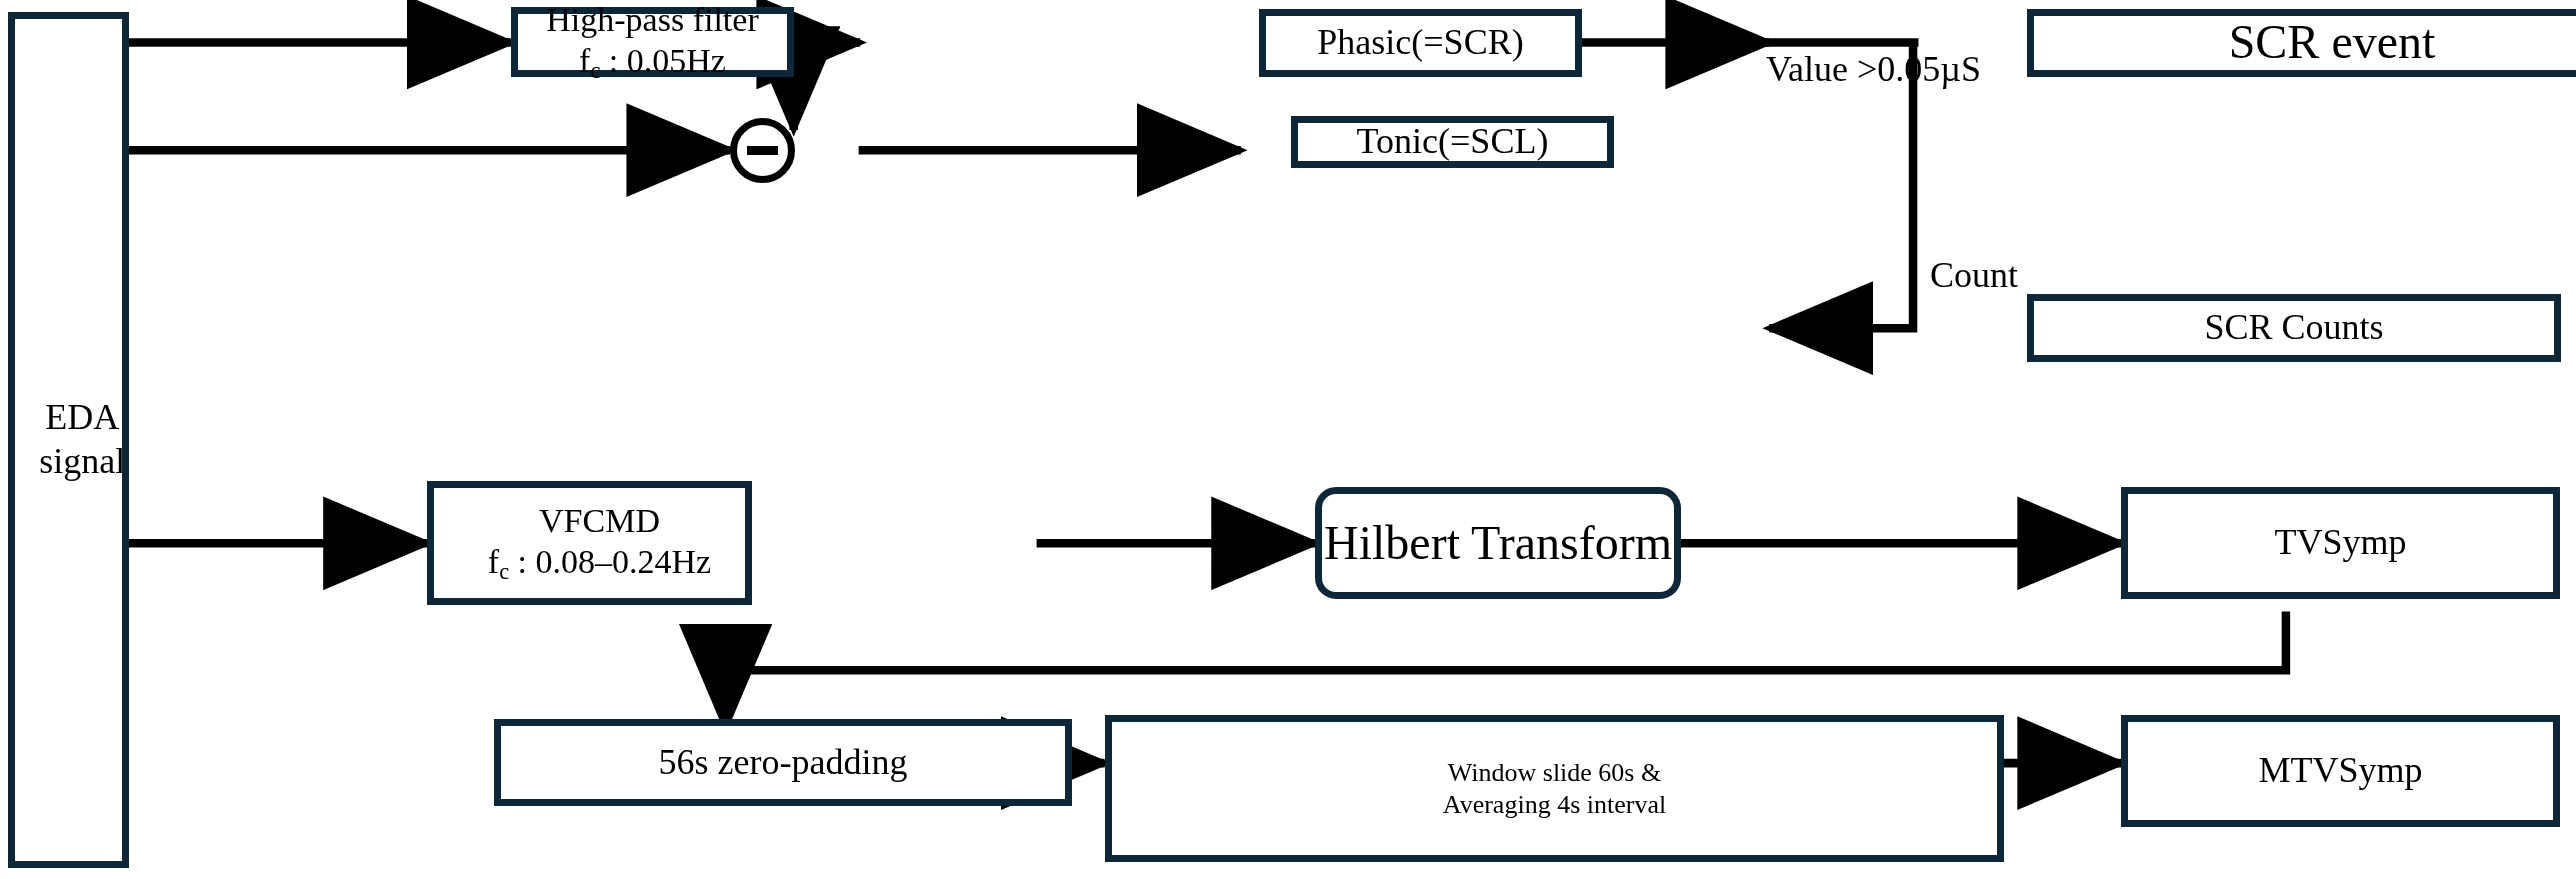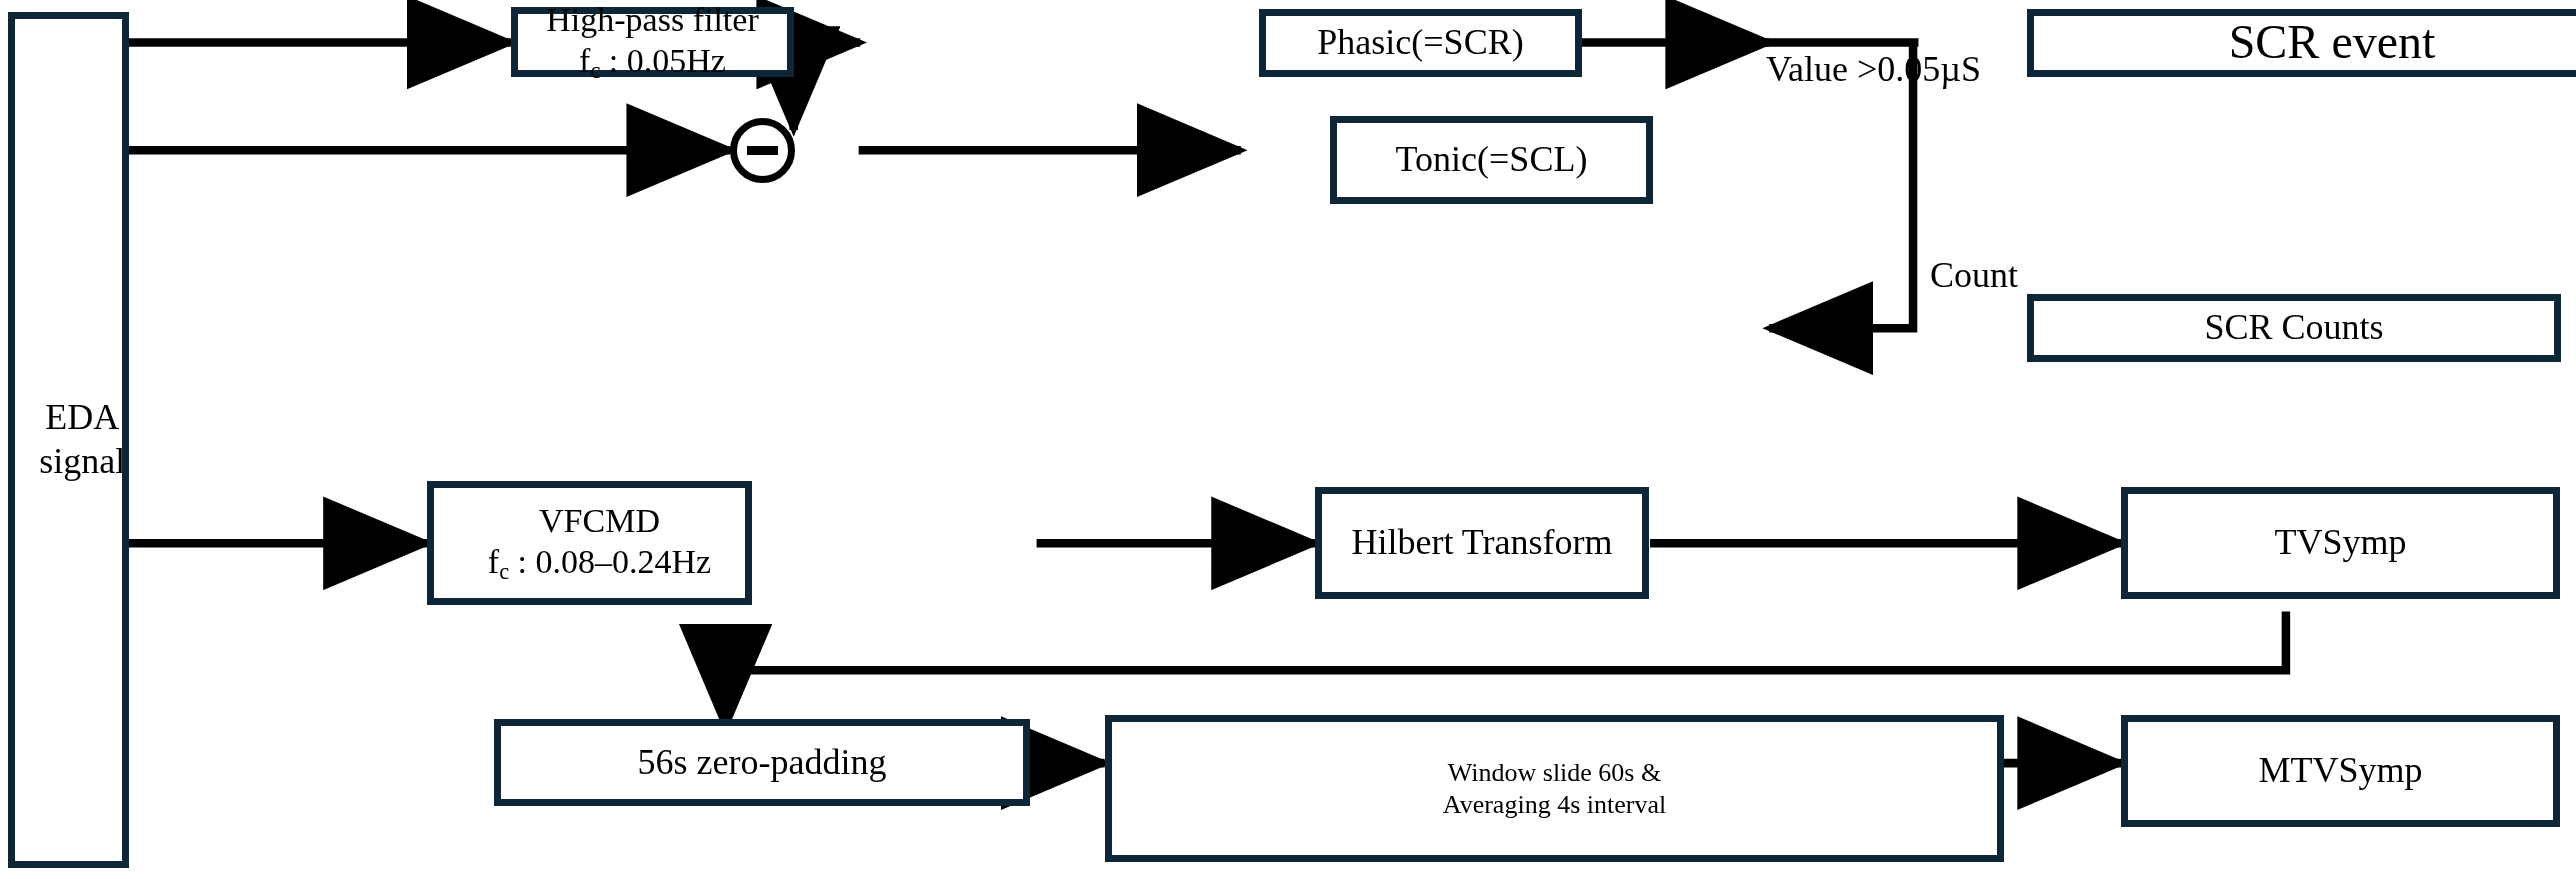--- a/index.html
+++ b/index.html
@@ -130,42 +130,42 @@
   </div>
 
   <div class="node-box" style="left:1259px; top:8.5px; width:323px; height:68px; font-size:36px;">
     <span class="node-line">Phasic(=SCR)</span>
   </div>
 
   <div class="node-box" style="left:2027px; top:8.5px; width:601px; height:68px; font-size:48px;padding-left:9px;">
     <span class="node-line">SCR event</span>
   </div>
 
-  <div class="node-box" style="left:1330px; top:116px; width:323px; height:88px; font-size:36px;text-align:center;">
+  <div class="node-box" style="left:1291px; top:116px; width:323px; height:52px; font-size:36px;text-align:center;">
     <span class="node-line">Tonic(=SCL)</span>
   </div>
 
   <div class="node-box" style="left:2027px; top:294px; width:534px; height:68px; font-size:36px;">
     <span class="node-line">SCR Counts</span>
   </div>
 
   <div class="node-box" style="left:427px; top:481px; width:325px; height:124px; font-size:34px;padding-left:20px;">
     <span class="node-line">VFCMD</span>
     <span class="node-line"><span>f</span><sub>c</sub><span> : 0.08–0.24Hz</span></span>
   </div>
 
-  <div class="node-box" style="left:1315px; top:487px; width:334px; height:112px; font-size:36px;">
+  <div class="node-box" style="left:1315px; top:487px; width:366px; height:112px; font-size:48px;border-radius:21px;">
     <span class="node-line">Hilbert Transform</span>
   </div>
 
   <div class="node-box" style="left:2121px; top:487px; width:439px; height:112px; font-size:36px;">
     <span class="node-line">TVSymp</span>
   </div>
 
-  <div class="node-box" style="left:494px; top:719px; width:536px; height:87px; font-size:36px;">
+  <div class="node-box" style="left:494px; top:719px; width:578px; height:87px; font-size:36px;">
     <span class="node-line">56s zero-padding</span>
   </div>
 
   <div class="node-box" style="left:1105px; top:715px; width:899px; height:147px; font-size:26px;">
     <span class="node-line">Window slide 60s &amp;</span>
     <span class="node-line">Averaging  4s interval</span>
   </div>
 
   <div class="node-box" style="left:2121px; top:715px; width:439px; height:112px; font-size:36px;">
     <span class="node-line">MTVSymp</span>

